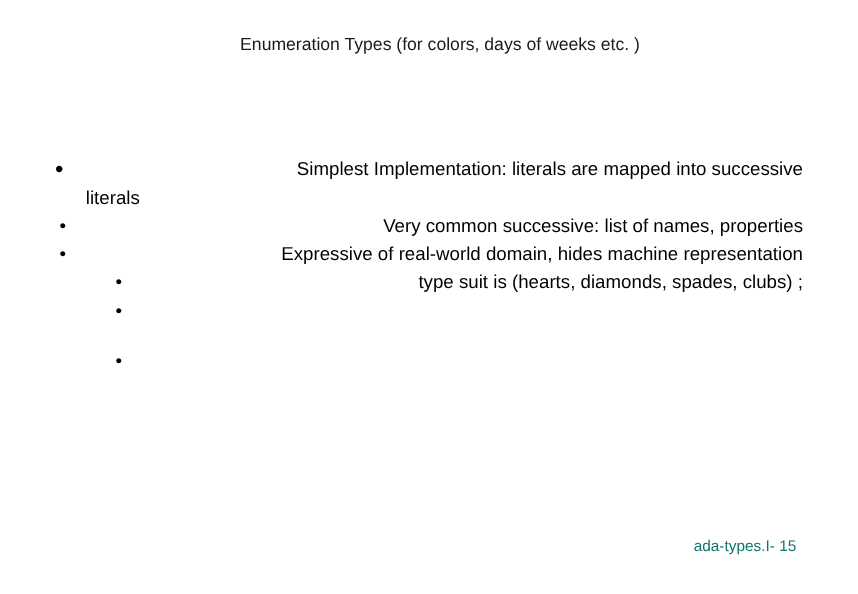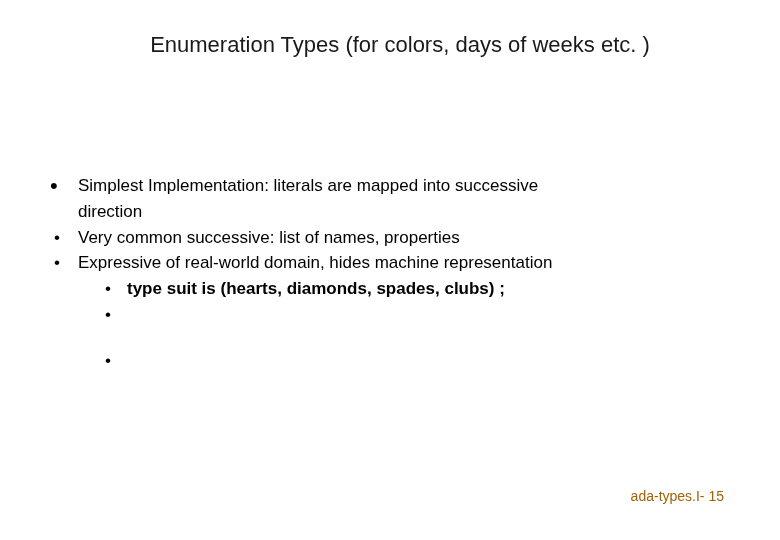--- a/index.html
+++ b/index.html
@@ -11,24 +11,24 @@
       position: relative;
       overflow: hidden;
     }
     .slide {
       width: 100%;
       height: 100%;
       padding: 32px 50px 20px 50px;
       position: relative;
     }
     .title {
-      font-size: 22px;
+      font-size: 16px;
       color: #1a1a1a;
       text-align: center;
-      margin-bottom: 116px;
+      margin-bottom: 92px;
       font-weight: normal;
       padding-left: 20px;
     }
     .content {
       font-size: 17px;
       color: #000;
       line-height: 1.4;
     }
     .bullet-row {
       display: flex;
@@ -46,61 +46,62 @@
     .small-bullet {
       font-size: 17px;
       color: #000;
       width: 28px;
       flex-shrink: 0;
       text-align: left;
       padding-left: 4px;
     }
     .bullet-text {
       flex: 1;
+      text-align: right;
     }
     .continuation {
       padding-left: 28px;
       margin-bottom: 2px;
     }
     .sub-bullet-row {
       display: flex;
       align-items: flex-start;
       padding-left: 55px;
       margin-bottom: 2px;
     }
     .sub-bullet {
       width: 22px;
       flex-shrink: 0;
       font-size: 17px;
     }
-    .bold { font-weight: bold; }
+    .bold { font-weight: normal; }
     .last-sub {
       margin-top: 22px;
     }
     .footer {
       position: absolute;
       bottom: 36px;
       right: 56px;
       font-size: 14px;
-      color: #a16207;
+      color: #0f766e;
     }
   </style>
 </head>
 <body>
 
 <div class="slide">
   <h1 class="title">Enumeration Types (for colors, days of weeks etc. )</h1>
 
   <div class="content">
 
     <div class="bullet-row">
       <span class="large-bullet">•</span>
       <span class="bullet-text"> Simplest Implementation: literals are mapped into successive</span>
     </div>
-    <div class="continuation">direction</div>
+    <div class="continuation">literals</div>
 
     <div class="bullet-row">
       <span class="small-bullet">•</span>
       <span class="bullet-text"> Very common successive: list of names, properties</span>
     </div>
 
     <div class="bullet-row">
       <span class="small-bullet">•</span>
       <span class="bullet-text"> Expressive of real-world domain, hides machine representation</span>
     </div>

